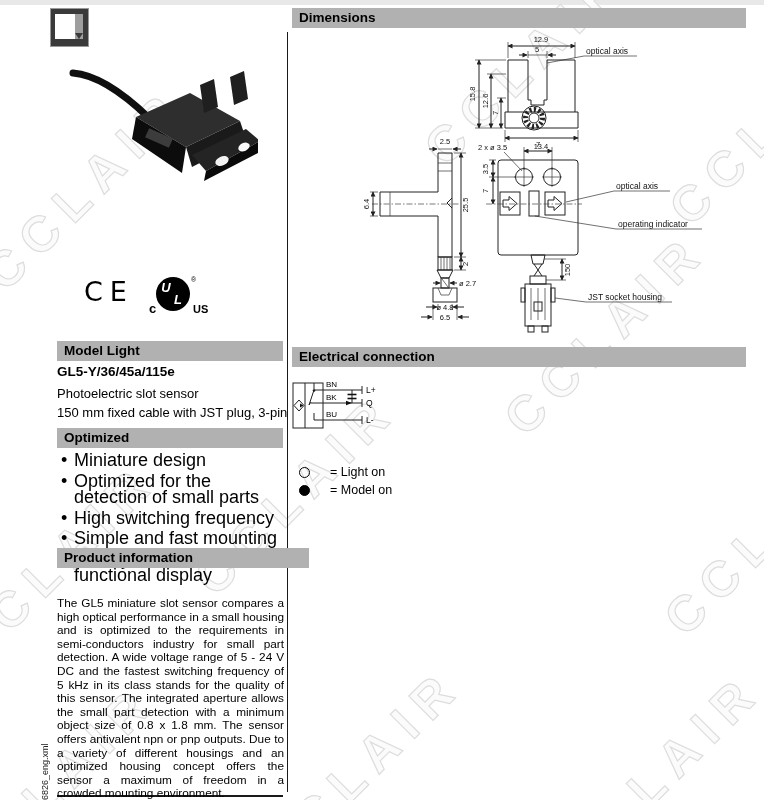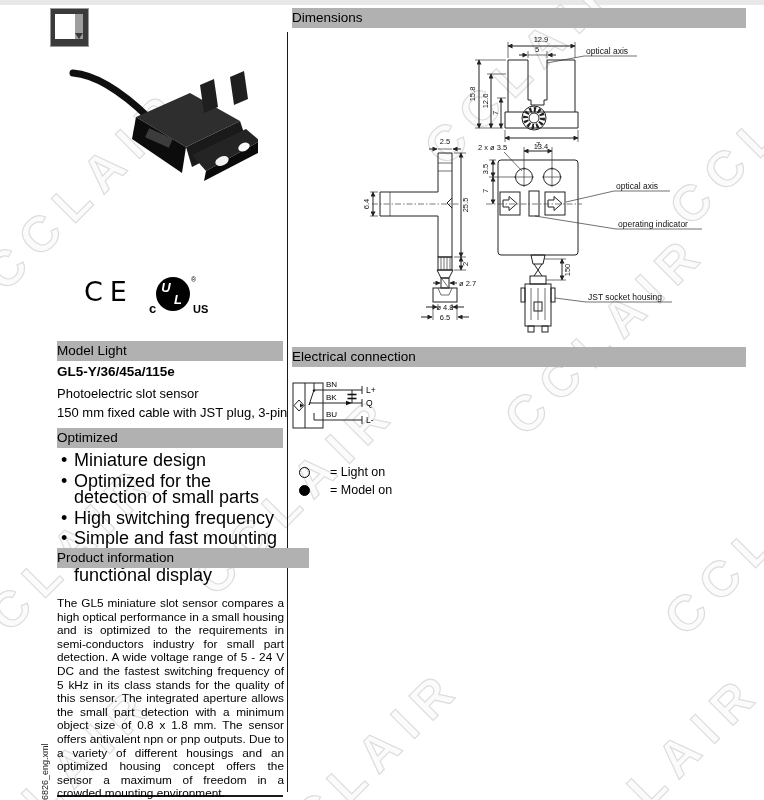--- a/index.html
+++ b/index.html
@@ -2,22 +2,22 @@
 <html><head>
 <meta charset="utf-8">
 <style>
   html,body{margin:0;padding:0;background:#fff;}
   .page{position:relative;width:764px;height:800px;background:#fff;overflow:hidden;
         font-family:"Liberation Sans",sans-serif;color:#000;}
   .topstrip{position:absolute;left:0;top:0;width:764px;height:5px;background:#e8e8e8;}
   .wm{position:absolute;font-weight:bold;font-size:50px;letter-spacing:12px;color:#fbfbfb;
       -webkit-text-stroke:1.2px #ddd;transform:rotate(-45deg);white-space:nowrap;z-index:0;pointer-events:none;}
   .abs{position:absolute;z-index:2;}
-  .secbar{position:absolute;z-index:2;height:20px;background:#b1b1b1;font-size:13.5px;font-weight:normal;
-          line-height:20px;padding-left:0;box-sizing:border-box;}
+  .secbar{position:absolute;z-index:2;height:20px;background:#b1b1b1;font-size:13.5px;font-weight:bold;
+          line-height:20px;padding-left:7px;box-sizing:border-box;}
   .model-number{font-size:13.5px;font-weight:bold;}
   .body-txt{font-size:13px;}
   .feat{width:226px;font-size:18px;}
   .feat .fi{display:flex;margin-bottom:4px;line-height:16.5px;}
   .feat .fi::before{content:"\2022";width:17px;flex:0 0 17px;padding-left:4px;box-sizing:border-box;}
   .para{width:227px;font-size:11.8px;line-height:13.6px;text-align:justify;}
   .divider{position:absolute;left:287px;top:32px;width:1px;height:760px;background:#1a1a1a;z-index:2;}
   .botline{position:absolute;left:57px;top:795px;width:226px;height:2px;background:#1a1a1a;z-index:2;}
   .sidenote{position:absolute;left:40px;top:735px;height:70px;writing-mode:vertical-rl;
             transform:rotate(180deg);font-size:9px;color:#222;z-index:2;}

